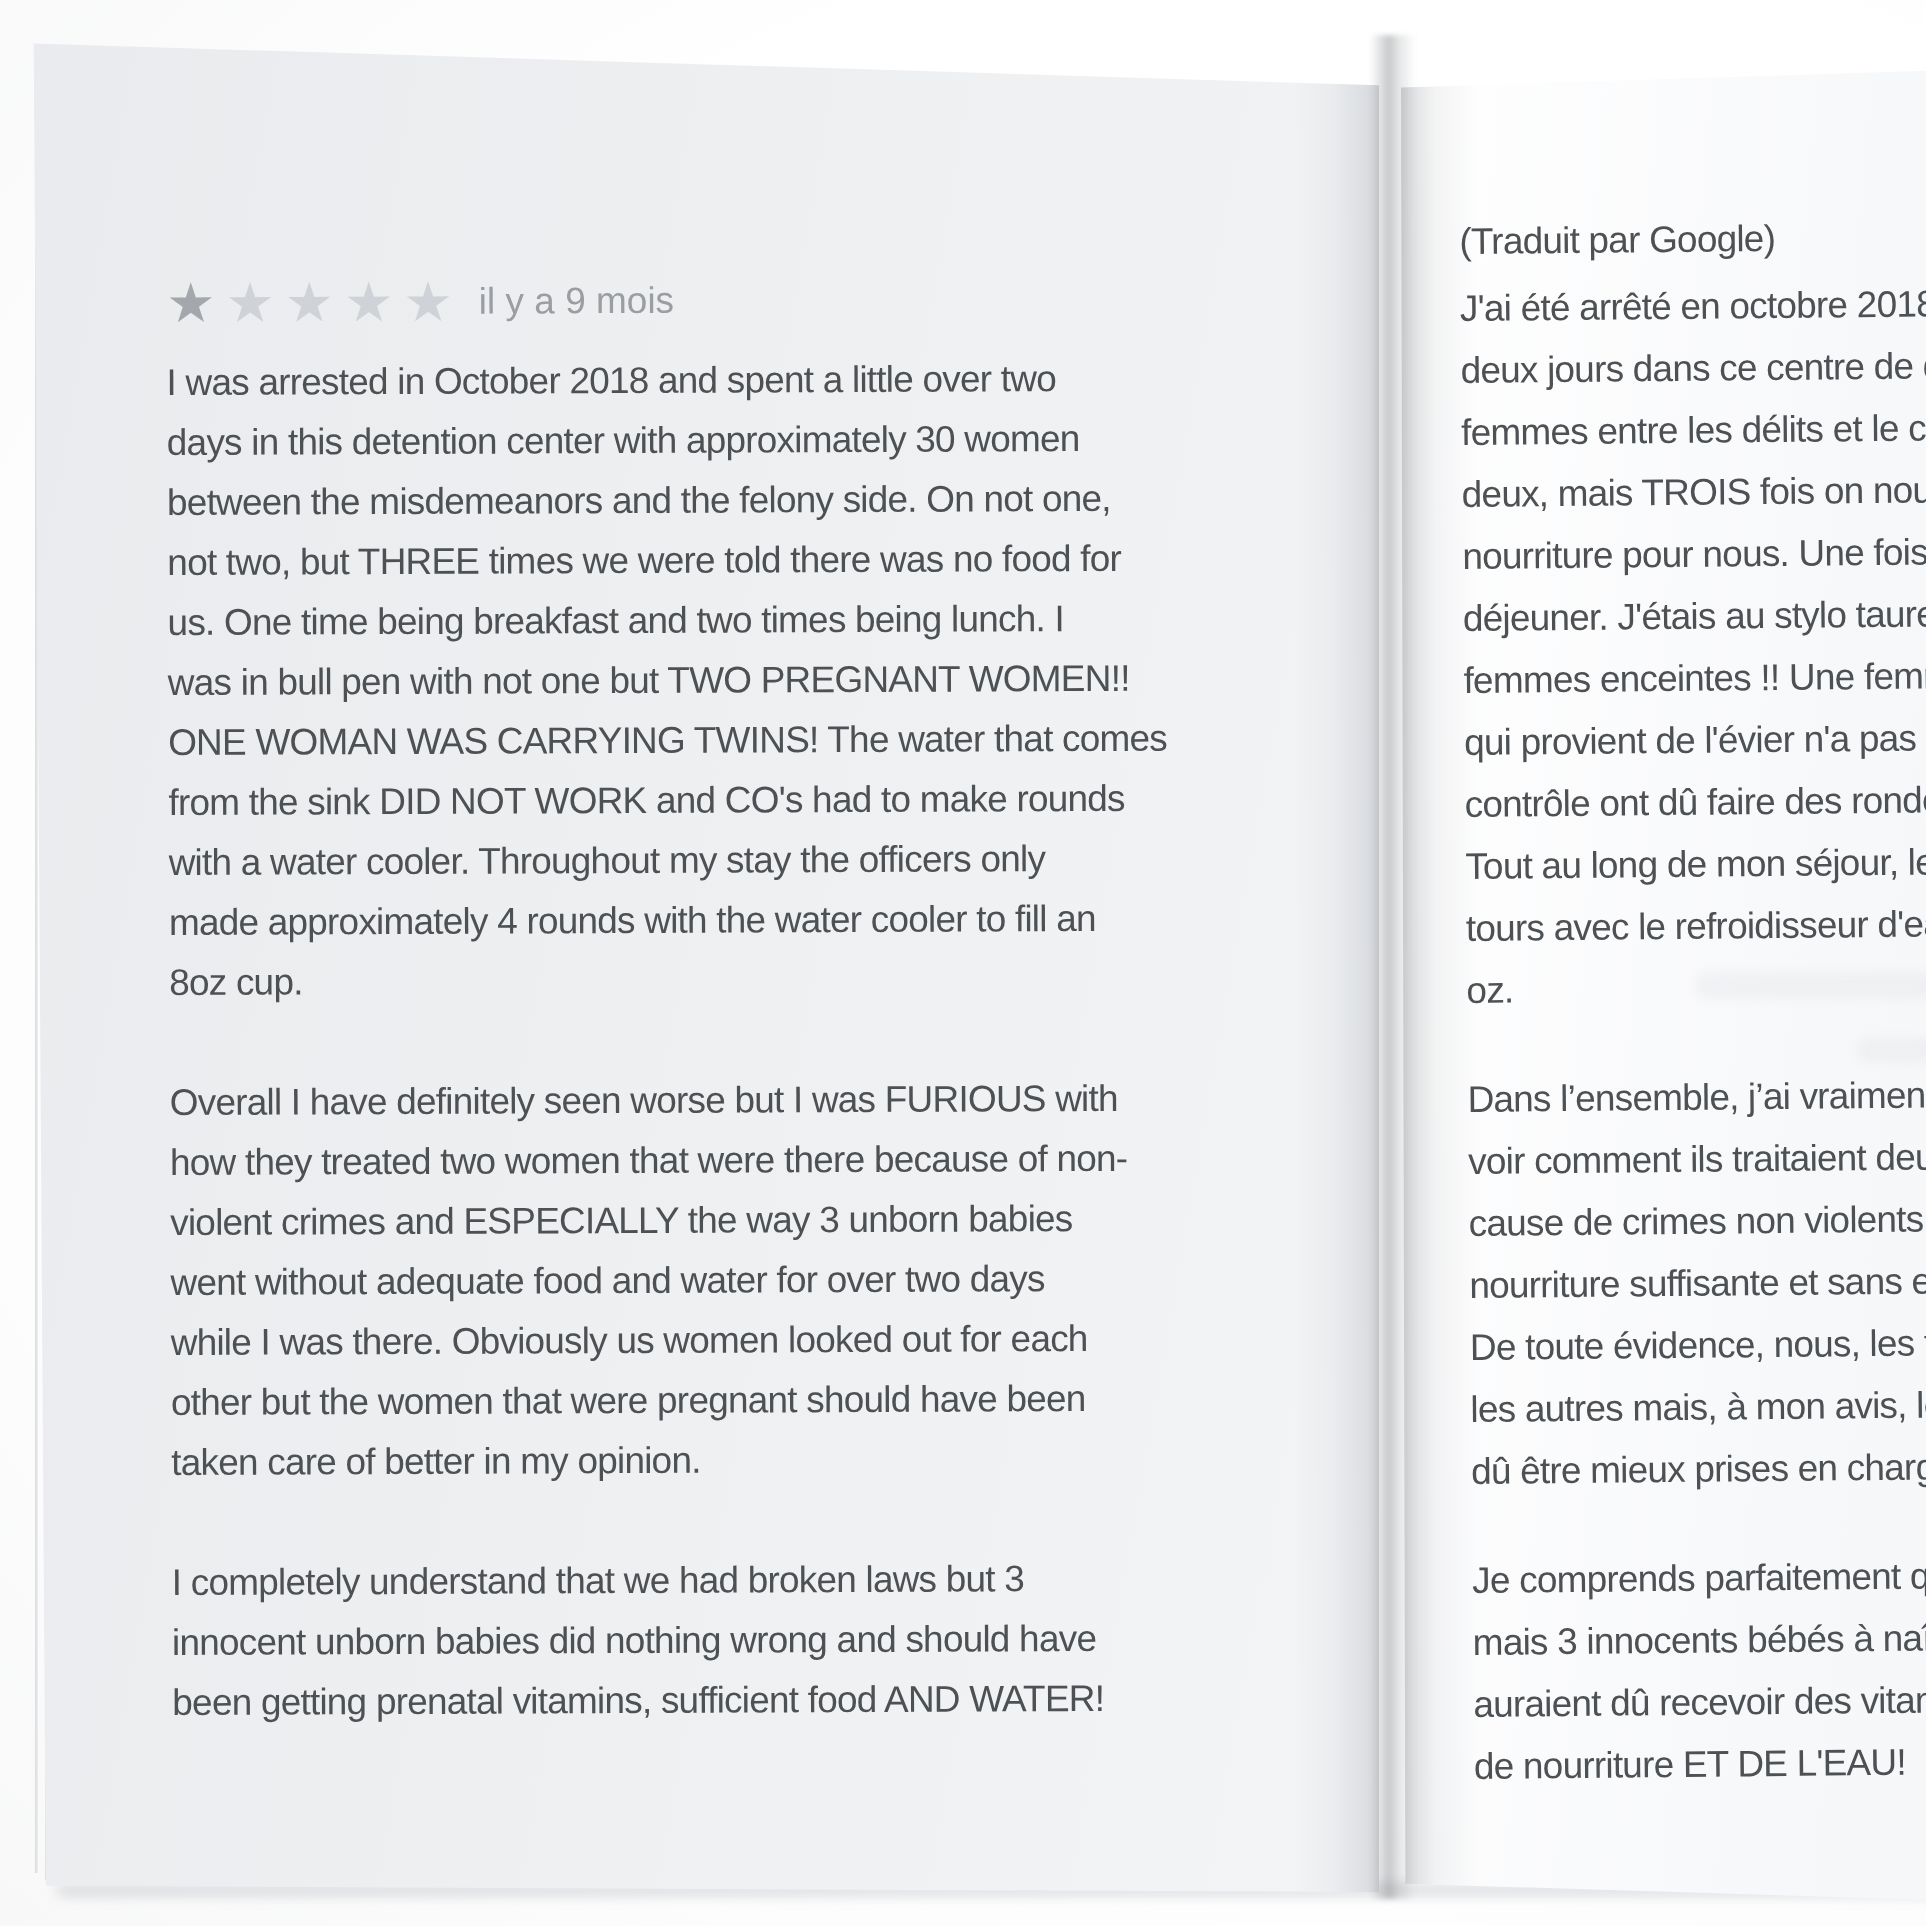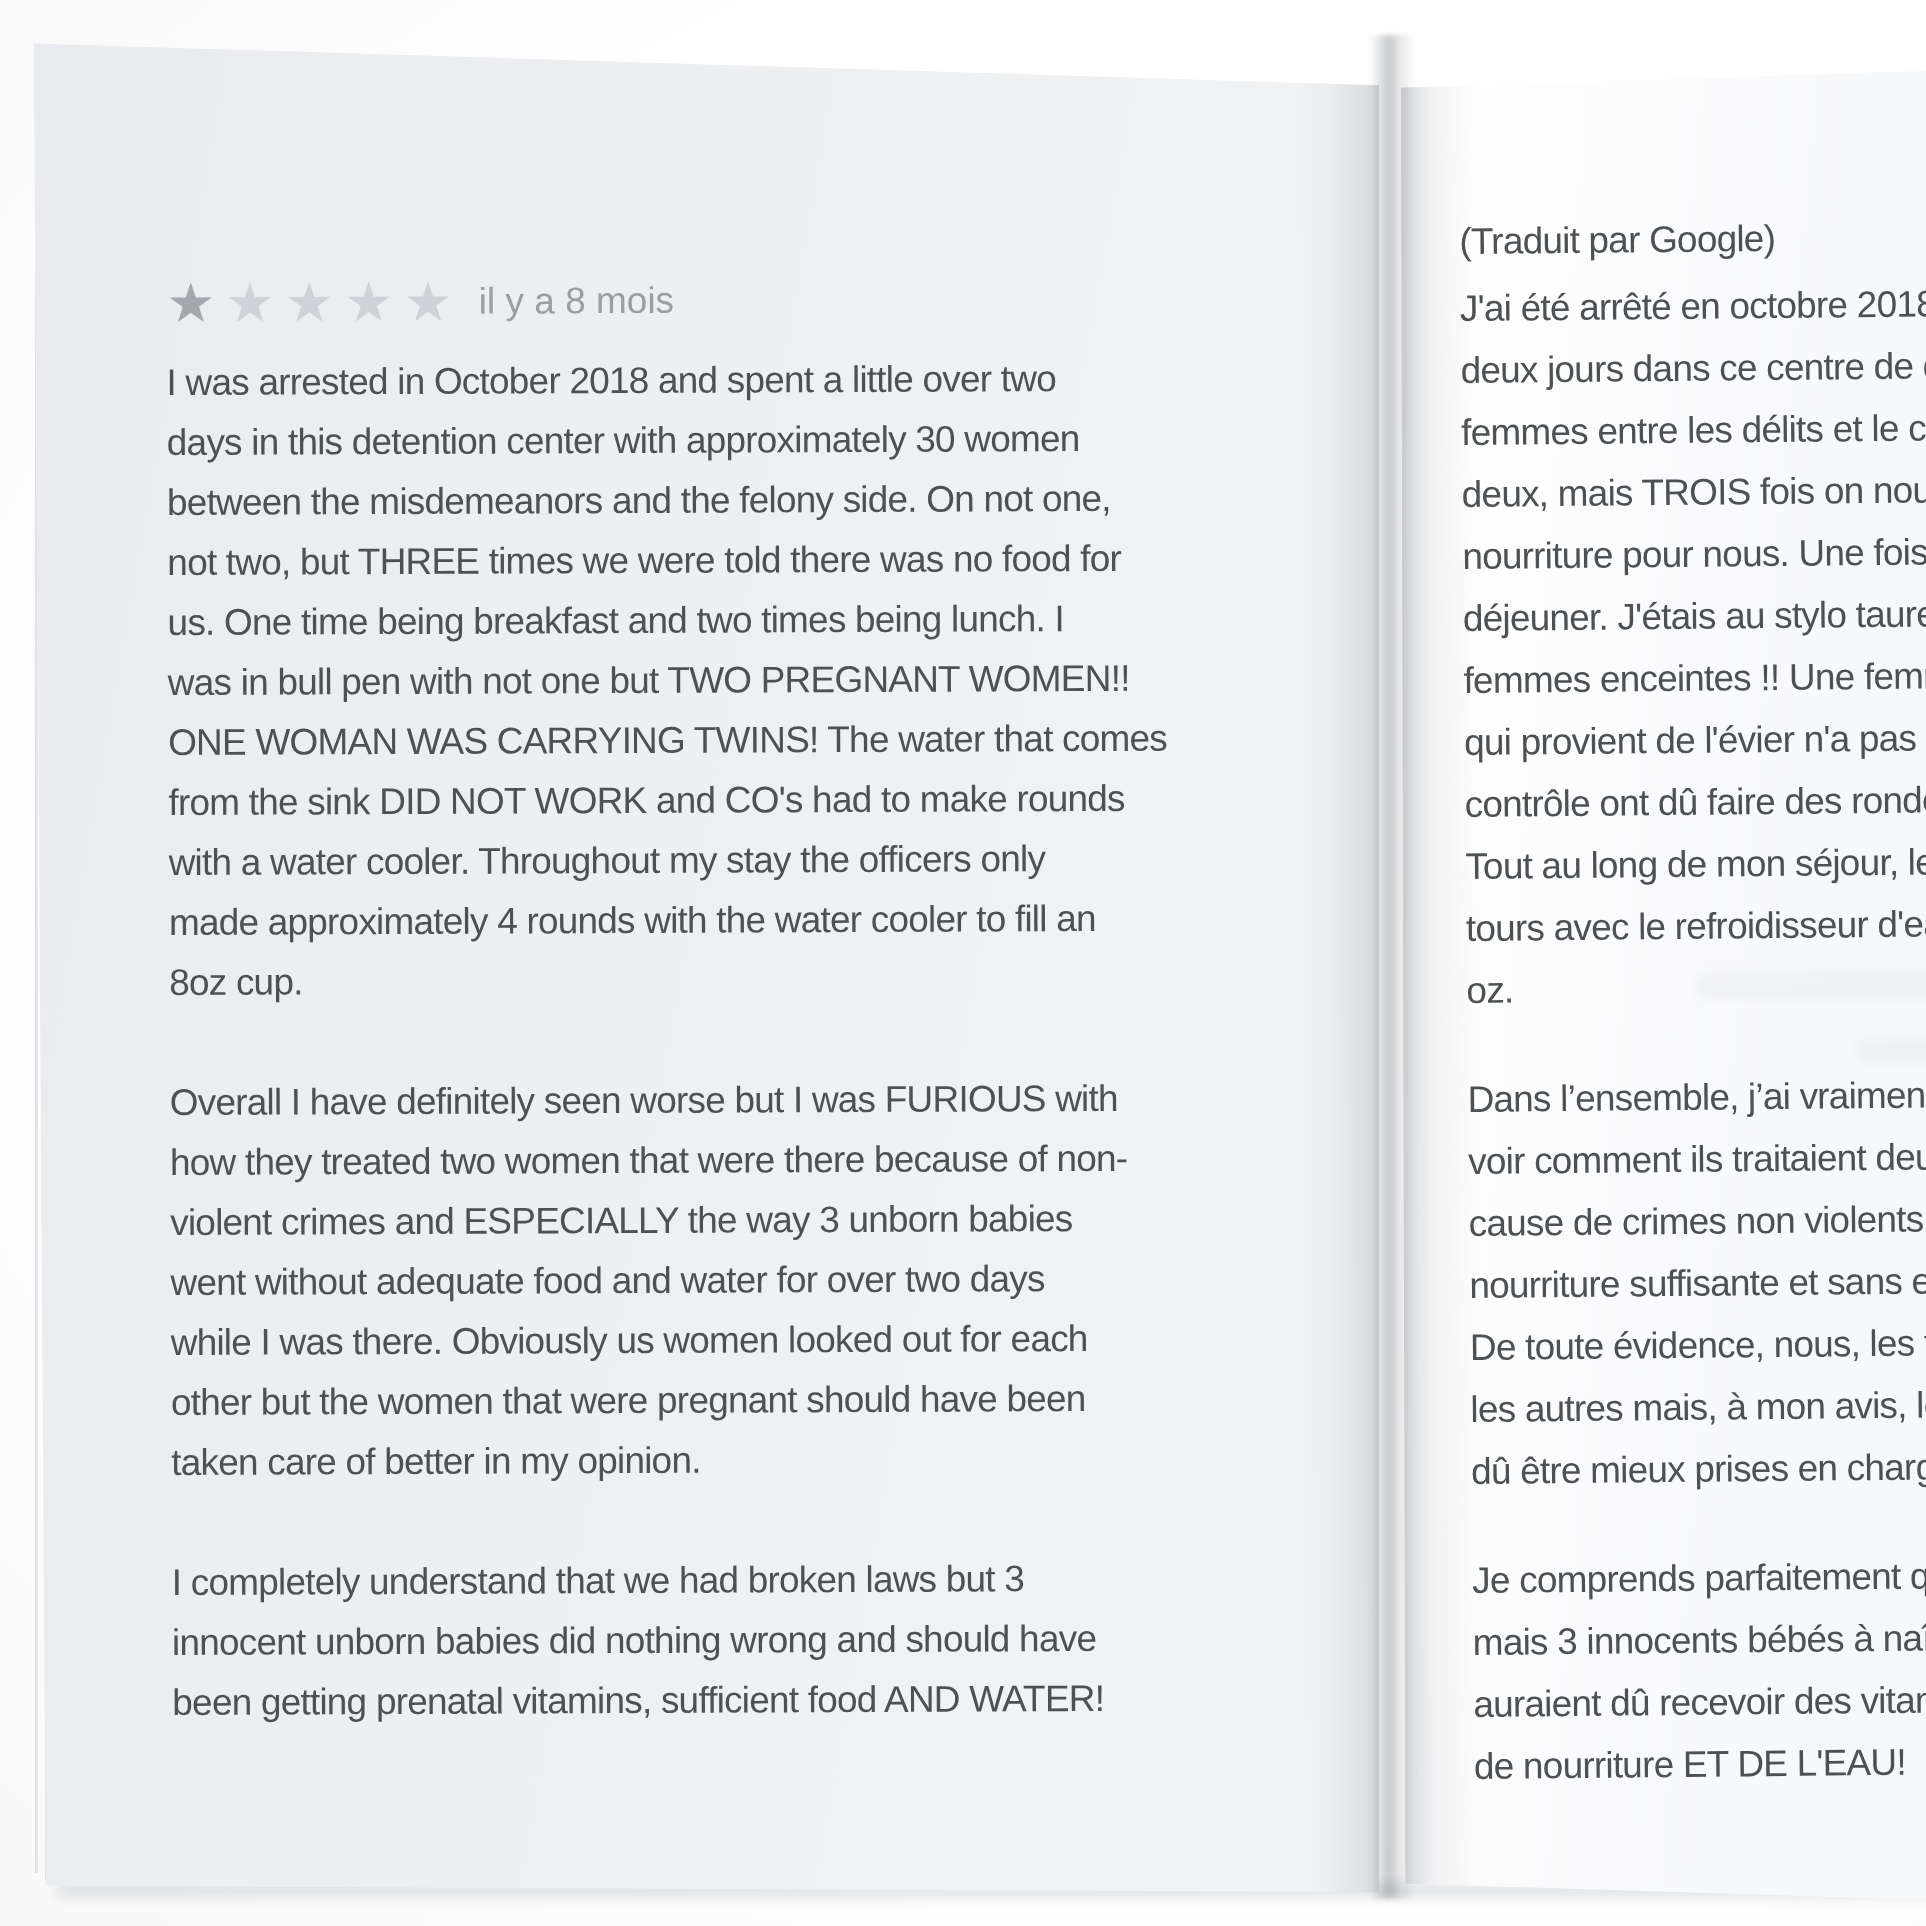--- a/index.html
+++ b/index.html
@@ -106,21 +106,21 @@
 
   <div class="page page-left">
     <div class="review-col">
 
       <div class="stars-row">
         <span class="star filled">★</span>
         <span class="star">★</span>
         <span class="star">★</span>
         <span class="star">★</span>
         <span class="star">★</span>
-        <span class="review-date">il y a 8 mois</span>
+        <span class="review-date">il y a 9 mois</span>
       </div>
 
       <div class="para">I was arrested in October 2018 and spent a little over two
 days in this detention center with approximately 30 women
 between the misdemeanors and the felony side. On not one,
 not two, but THREE times we were told there was no food for
 us. One time being breakfast and two times being lunch. I
 was in bull pen with not one but TWO PREGNANT WOMEN!!
 ONE WOMAN WAS CARRYING TWINS! The water that comes
 from the sink DID NOT WORK and CO's had to make rounds

